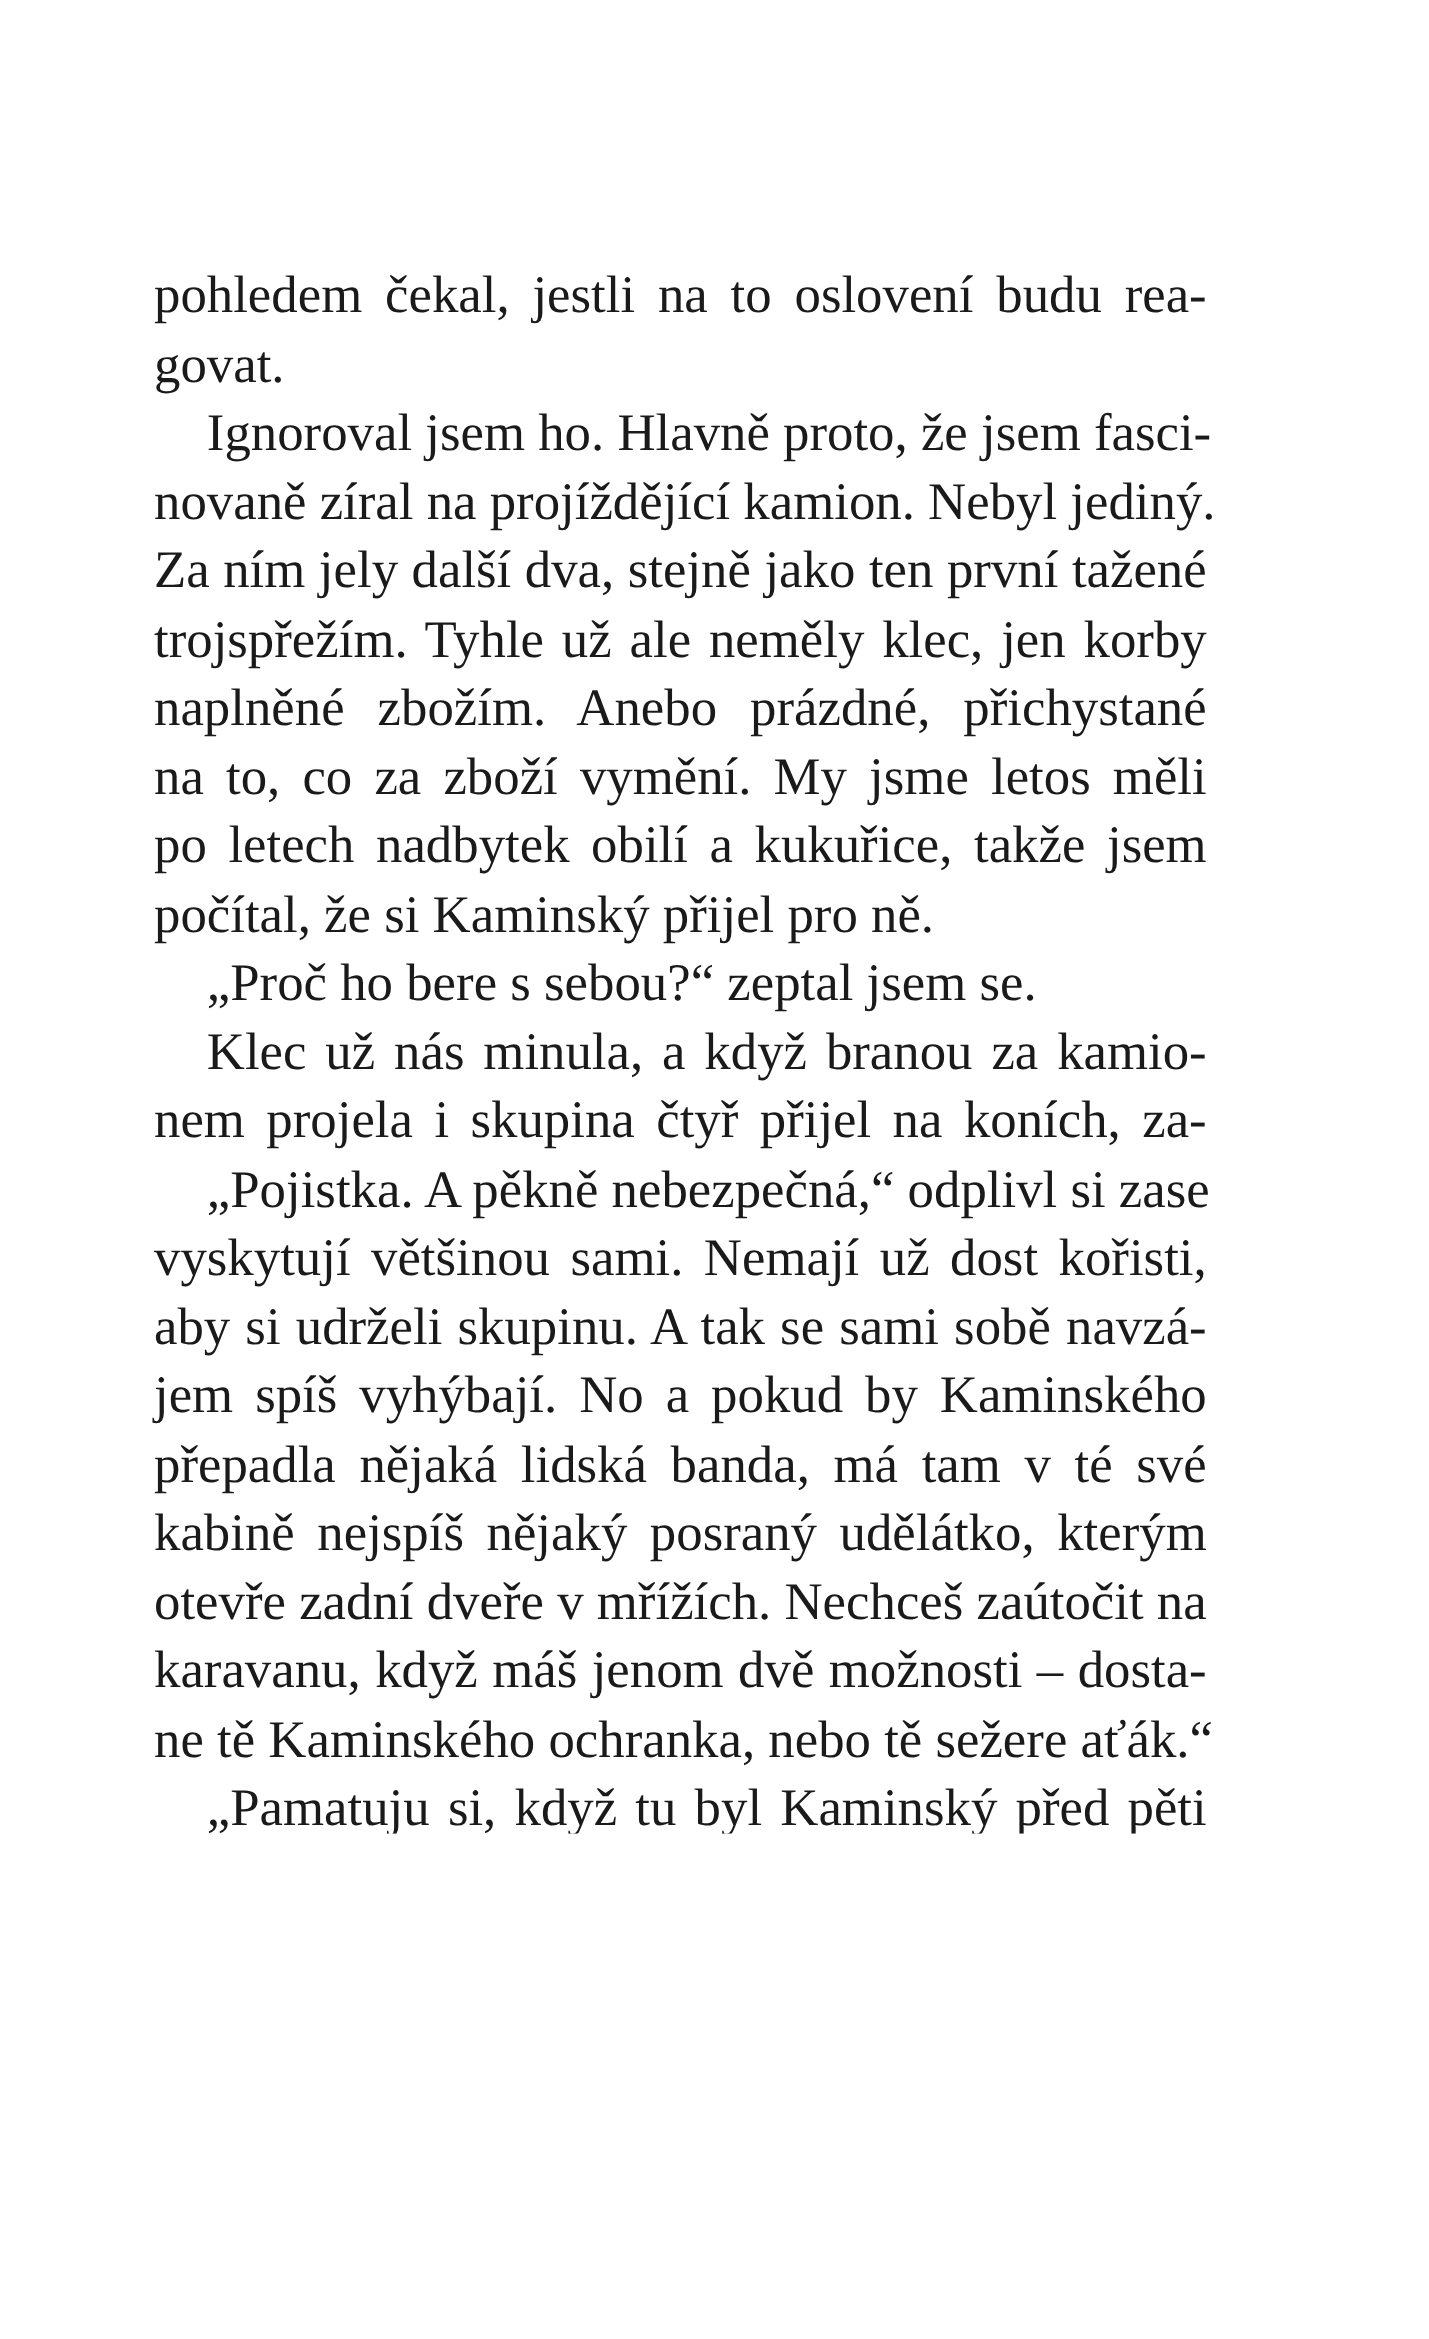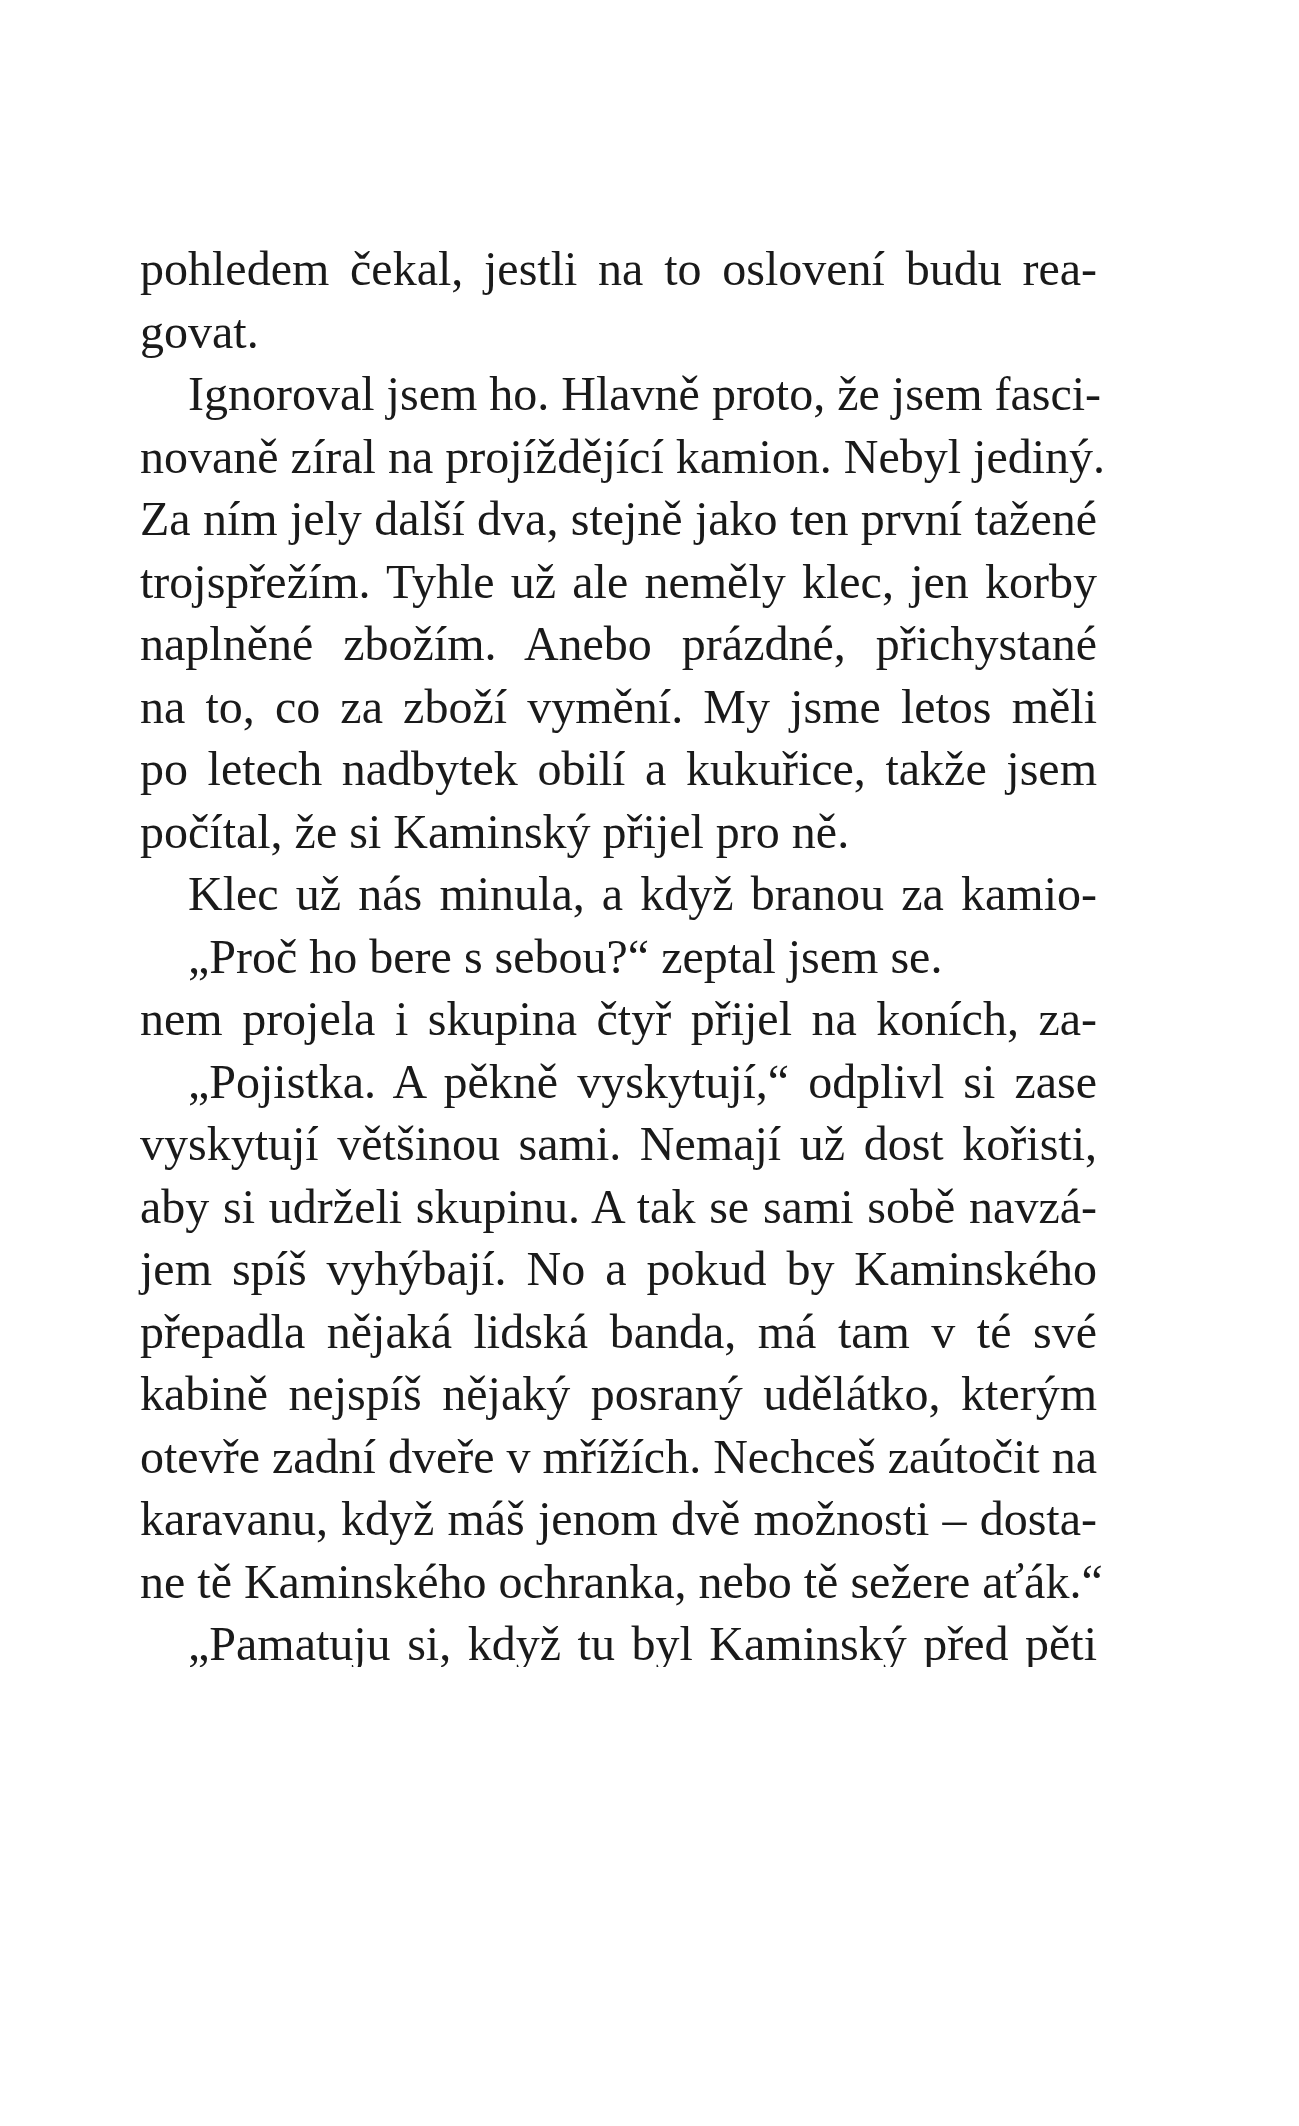--- a/index.html
+++ b/index.html
@@ -47,24 +47,24 @@
     <div class="line">pohledem čekal, jestli na to oslovení budu rea-</div>
     <div class="line last">govat.</div>
     <div class="line indent">Ignoroval jsem ho. Hlavně proto, že jsem fasci-</div>
     <div class="line">novaně zíral na projíždějící kamion. Nebyl jediný.</div>
     <div class="line">Za ním jely další dva, stejně jako ten první tažené</div>
     <div class="line">trojspřežím. Tyhle už ale neměly klec, jen korby</div>
     <div class="line">naplněné zbožím. Anebo prázdné, přichystané</div>
     <div class="line">na to, co za zboží vymění. My jsme letos měli</div>
     <div class="line">po letech nadbytek obilí a kukuřice, takže jsem</div>
     <div class="line last">počítal, že si Kaminský přijel pro ně.</div>
+    <div class="line indent last">„Proč ho bere s sebou?“ zeptal jsem se.</div>
     <div class="line indent">Klec už nás minula, a když branou za kamio-</div>
-    <div class="line indent last">„Proč ho bere s sebou?“ zeptal jsem se.</div>
     <div class="line">nem projela i skupina čtyř přijel na koních, za-</div>
-    <div class="line indent">„Pojistka. A pěkně vyskytují,“ odplivl si zase</div>
+    <div class="line indent">„Pojistka. A pěkně nebezpečná,“ odplivl si zase</div>
     <div class="line">vyskytují většinou sami. Nemají už dost kořisti,</div>
     <div class="line">aby si udrželi skupinu. A tak se sami sobě navzá-</div>
     <div class="line">jem spíš vyhýbají. No a pokud by Kaminského</div>
     <div class="line">přepadla nějaká lidská banda, má tam v té své</div>
     <div class="line">kabině nejspíš nějaký posraný udělátko, kterým</div>
     <div class="line">otevře zadní dveře v mřížích. Nechceš zaútočit na</div>
     <div class="line">karavanu, když máš jenom dvě možnosti – dosta-</div>
     <div class="line last">ne tě Kaminského ochranka, nebo tě sežere aťák.“</div>
     <div class="line indent">„Pamatuju si, když tu byl Kaminský před pěti</div>
     <div class="line last">lety. To tuhle zrůdu neměl.“</div>

